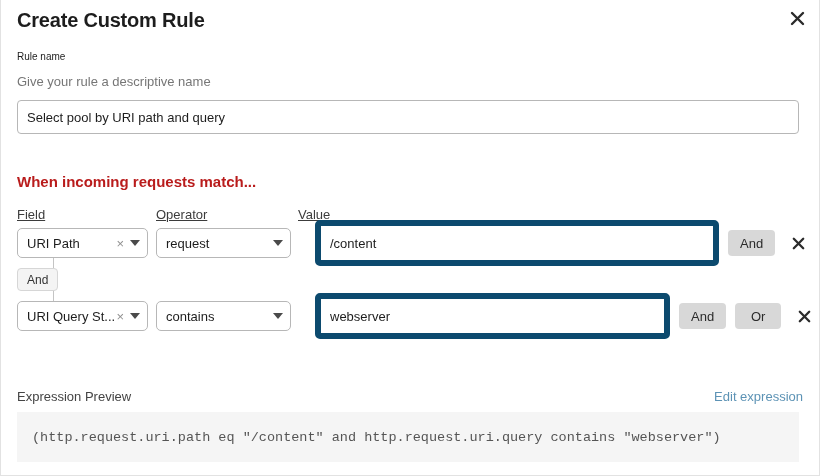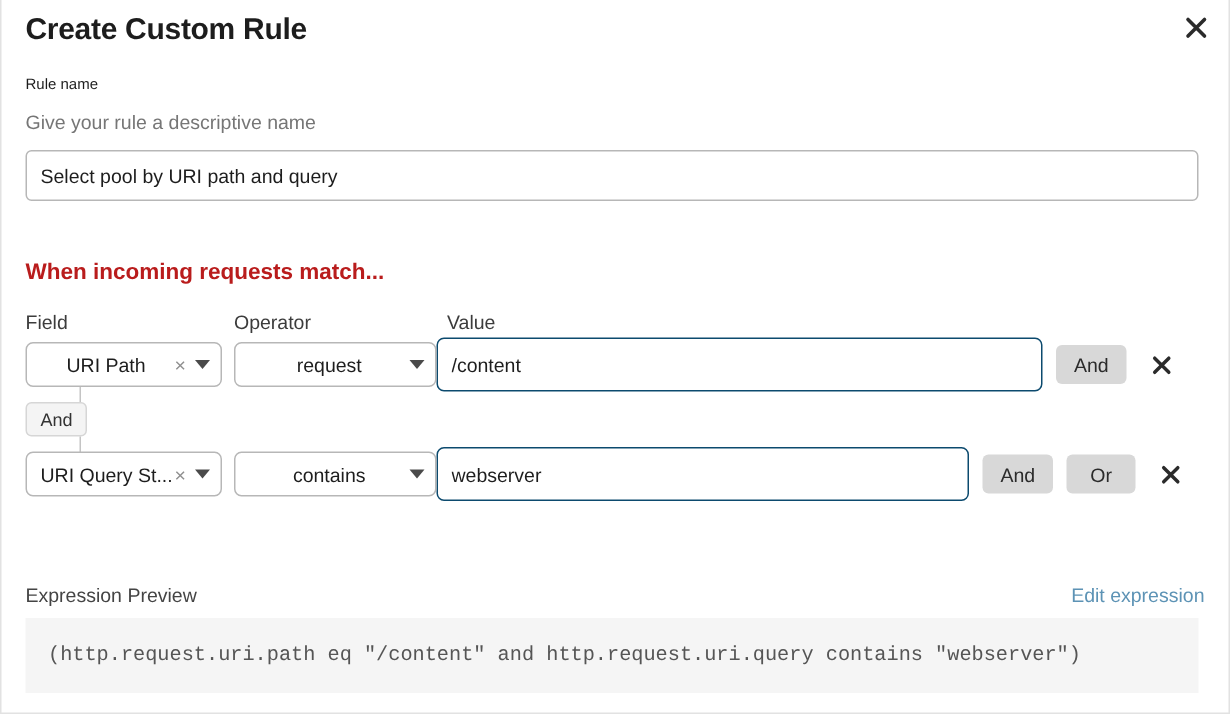--- a/index.html
+++ b/index.html
@@ -93,20 +93,21 @@
     font-weight: bold;
     color: #b91c1c;
   }
 
   
   .col-header {
     position: absolute;
     top: 207px;
     font-size: 13px;
     color: #3c3c3c;
+    text-decoration: underline;
   }
   .col-header.field { left: 16px; }
   .col-header.operator { left: 155px; }
   .col-header.value { left: 297px; }
 
   
   .condition-row {
     position: absolute;
     left: 16px;
     height: 30px;
@@ -130,50 +131,49 @@
     position: relative;
   }
   .select-field { width: 131px; }
   .select-operator { width: 135px; margin-left: 8px; }
 
   .select-text {
     flex: 1 1 auto;
     white-space: nowrap;
     overflow: hidden;
     text-overflow: clip;
-    text-align: center;
   }
   .clear-x {
     flex: 0 0 auto;
     color: #909090;
     font-size: 13px;
     line-height: 1;
     padding: 0 6px 0 2px;
     cursor: pointer;
   }
   .caret {
     flex: 0 0 auto;
     width: 0;
     height: 0;
     border-left: 5px solid transparent;
     border-right: 5px solid transparent;
     border-top: 6px solid #4a4a4a;
     cursor: pointer;
   }
 
   .value-input {
-    height: 36px;
-    border: 1px solid #0c4a6e;
+    height: 46px;
+    border: 6px solid #0c4a6e;
     border-radius: 5px;
     background: #ffffff;
     padding: 0 9px;
     font-family: "Liberation Sans", sans-serif;
     font-size: 13px;
     color: #1d1d1d;
-    margin-left: 0;
+    margin-left: 24px;
     outline: none;
   }
   .value-1 { width: 404px; }
   .value-2 { width: 355px; }
 
   .logic-btn {
     height: 26px;
     min-width: 46px;
     margin-left: 9px;
     background: #d8d8d8;

